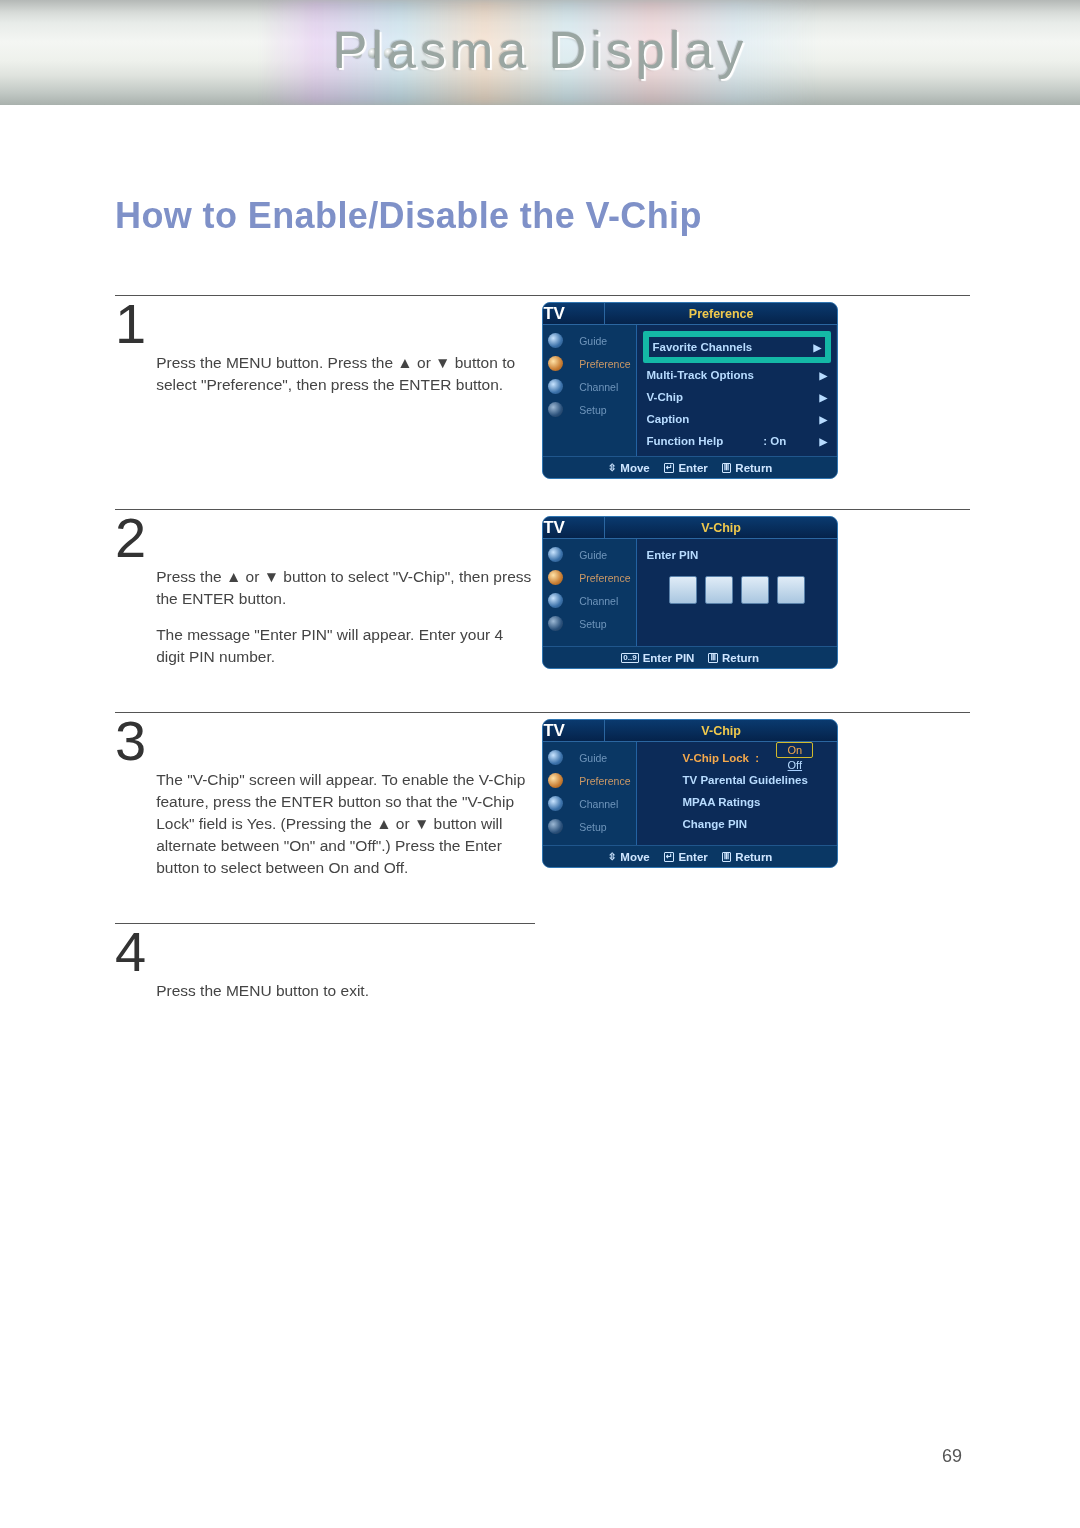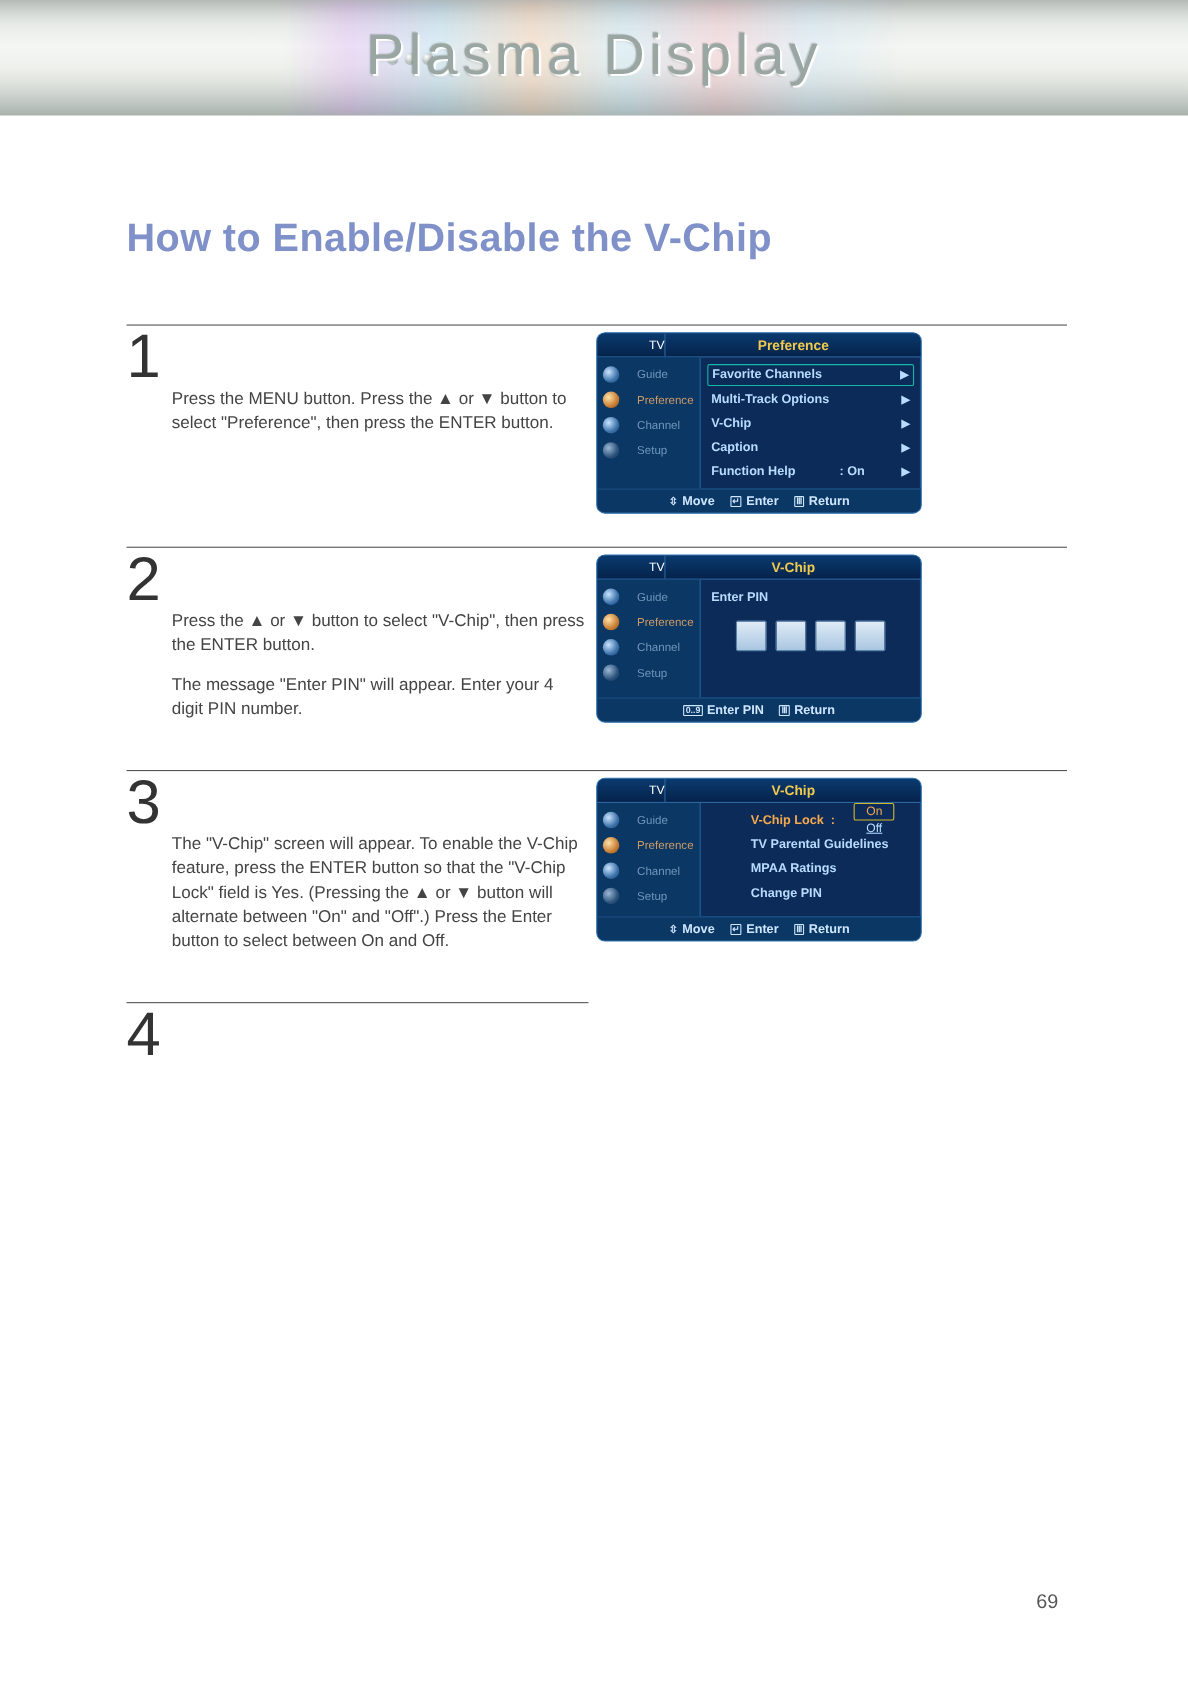--- a/index.html
+++ b/index.html
@@ -101,25 +101,25 @@
   }
   .osd-header {
     display: flex;
     height: 22px;
     background: linear-gradient(#0a3a6f, #05234b);
     border-bottom: 1px solid #2b66a0;
   }
   .osd-header-left {
     flex: 0 0 62px;
     color: #fff;
-    font-weight: normal;
-    text-align: right;
+    font-weight: bold;
+    text-align: left;
     line-height: 22px;
     border-right: 1px solid #2b66a0;
-    font-size: 11px;
+    font-size: 17px;
   }
   .osd-header-title {
     flex: 1;
     color: #f0c94d;
     font-weight: bold;
     text-align: center;
     line-height: 22px;
     font-size: 12.5px;
   }
   .osd-body { display: flex; }
@@ -144,21 +144,21 @@
 
   .osd-main { flex: 1; padding: 5px 6px 4px 6px; }
   .menu-row {
     display: flex; align-items: center; height: 22px;
     padding: 0 4px; color: #b8dcff; font-weight: bold; font-size: 11.5px;
     position: relative;
   }
   .menu-row .lbl { flex: 1; }
   .menu-row .val { width: 52px; color: #b8dcff; text-align:left; }
   .menu-row .arrow { width: 12px; text-align: right; color: #b8dcff; font-size: 10px; }
-  .menu-row.hl { border: 1px solid #14b8a6; border-radius: 2px; height: 20px; margin: 1px 0;}
+  .menu-row.hl { border: 6px solid #14b8a6; border-radius: 2px; height: 32px; margin: 1px 0;}
   .menu-row.orange { color: #f5a94c; }
   .opt-box { position:absolute; right: 24px; top: 0; }
   .opt-pill { border:1px solid #d1ba2d; color:#f5a94c; font-size:11px; padding:1px 10px; border-radius:2px; display:inline-block; line-height:1.1;}
   .opt-off { color:#b8dcff; font-size:11px; padding:0 10px; display:block; text-align:center; line-height:1.3;}
 
   .osd-footer {
     height: 22px;
     background: #0a3764;
     border-top: 1px solid #20568c;
     display: flex; justify-content: center; align-items: center; gap: 14px;
@@ -389,18 +389,21 @@
                 <span class="ico-box">Ⅲ</span>
                 <span>Return</span>
               </span>
           </div>
         </div>
       </div>
     </div>
 
     <div class="step" style="border-top:1px solid #555; width:420px;">
       <div class="step-num">4</div>
+      <div class="step-text">
+        <p>Press the MENU button to exit.</p>
+      </div>
     </div>
 
   </div>
 </div>
 
 <div class="page-num-wrap">69</div>
 
 </body></html>

